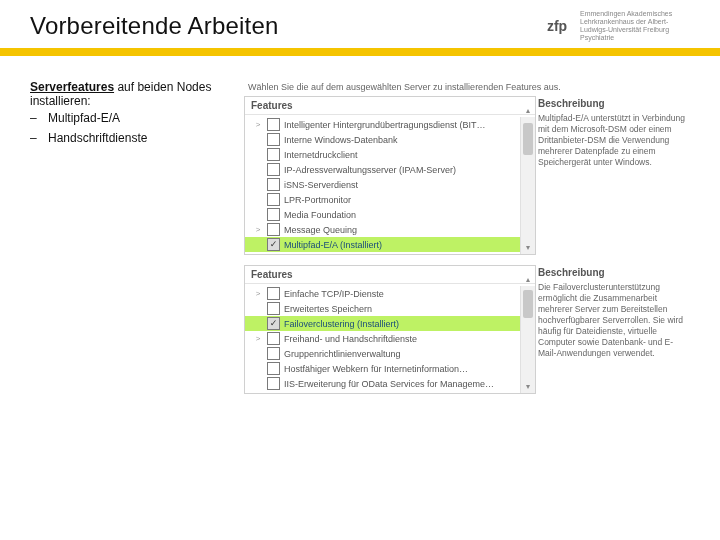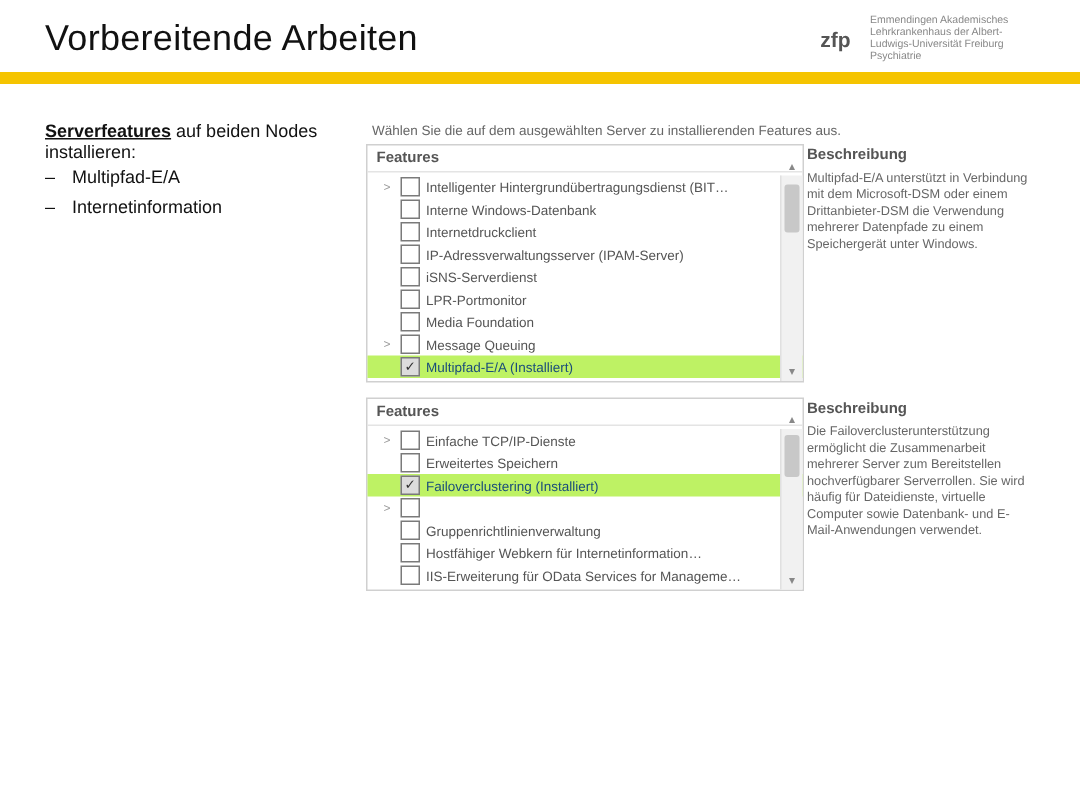--- a/index.html
+++ b/index.html
@@ -64,21 +64,21 @@
       <div class="intro">
         <span class="b u">Serverfeatures</span><span> auf beiden Nodes installieren:</span>
       </div>
       <div class="bullets">
         <div class="row">
             <span class="dash">–</span>
             <span>Multipfad-E/A</span>
           </div>
         <div class="row">
             <span class="dash">–</span>
-            <span>Internetinformation</span>
+            <span>Handschriftdienste</span>
           </div>
       </div>
     </div>
 
     <div class="right-col">
 
       <div class="panel">
         <div class="instr">Wählen Sie die auf dem ausgewählten Server zu installierenden Features aus.</div>
         <div class="panel-body">
           <div class="tree">
@@ -159,20 +159,21 @@
                   <span class="lbl">Erweitertes Speichern</span>
                 </li>
                 <li class="sel">
                   <span class="exp"></span>
                   <span class="chk checked grey"></span>
                   <span class="lbl inst">Failoverclustering (Installiert)</span>
                 </li>
                 <li>
                   <span class="exp">&gt;</span>
                   <span class="chk"></span>
+                  <span class="lbl">Freihand- und Handschriftdienste</span>
                 </li>
                 <li>
                   <span class="exp"></span>
                   <span class="chk"></span>
                   <span class="lbl">Gruppenrichtlinienverwaltung</span>
                 </li>
                 <li>
                   <span class="exp"></span>
                   <span class="chk"></span>
                   <span class="lbl">Hostfähiger Webkern für Internetinformation…</span>

